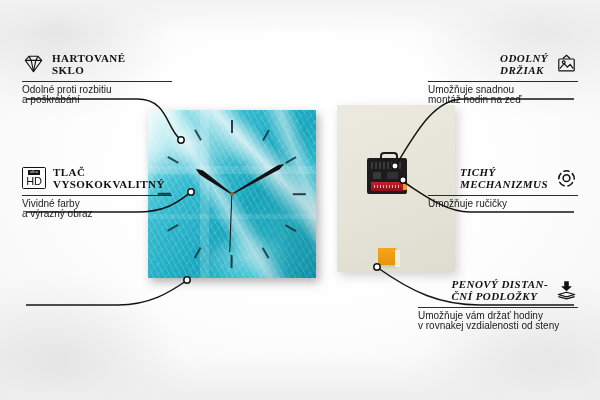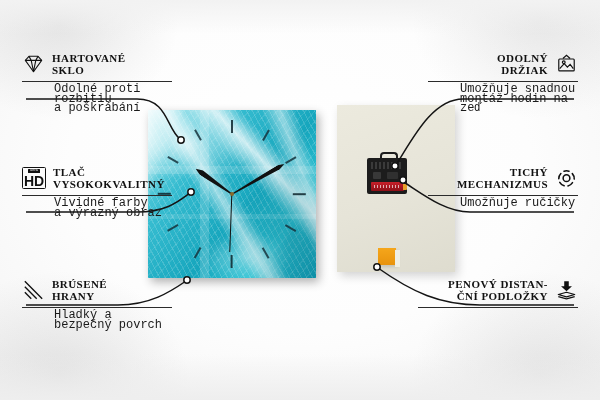--- a/index.html
+++ b/index.html
@@ -27,34 +27,34 @@
   
   #wires{position:absolute;left:0;top:0;width:600px;height:400px;}
 
   
   .feat{position:absolute;width:150px;}
   .feat .head{display:flex;align-items:center;gap:7px;}
   .feat.right .head{flex-direction:row-reverse;}
   .ttl{font-family:"Liberation Serif",serif;font-weight:700;
        font-size:11px;line-height:12.4px;letter-spacing:.45px;
        color:#111;text-transform:uppercase;}
-  .feat.right .ttl{text-align:right;}
+  .feat.right .ttl{text-align:left;font-style:italic;}
   .rule{height:1px;background:#2b2b2b;margin:4px 0 3.5px 0;}
-  .desc{font-family:Liberation Mono, monospace;font-size:12px;
-        line-height:9.4px;color:#1a1a1a;margin-left:32px;}
+  .desc{font-family:Liberation Sans, sans-serif;font-size:10px;
+        line-height:9.4px;color:#1a1a1a;}
   .feat.right .desc{text-align:left;}
   .ico{width:23px;height:20px;flex:0 0 auto;display:block;}
 
   
   .hdbox{width:22px;height:20px;border:1.2px solid #111;border-radius:1.5px;
          display:flex;flex-direction:column;align-items:center;justify-content:center;
          font-family:"Liberation Sans",sans-serif;color:#111;line-height:1;}
   .hdbox .u{font-size:3.6px;letter-spacing:.2px;background:#111;color:#fff;
             padding:.6px 1.6px;border-radius:.5px;margin-bottom:.8px;}
-  .hdbox .h{font-size:14px;font-weight:700;letter-spacing:-.2px;}
+  .hdbox .h{font-size:11px;font-weight:400;letter-spacing:-.2px;}
 
   
   #clock{position:absolute;left:148px;top:110px;width:168px;height:168px;
          overflow:hidden;background:#2fb6c8;
          box-shadow:3px 4px 9px rgba(0,0,0,.30);}
   .cbg{position:absolute;inset:0;}
   .f1{background:linear-gradient(128deg,#8fe3ec 0%,#36bcd0 30%,#16a6bd 58%,#2ec3d4 78%,#0e93ab 100%);}
   .f2{background:
       linear-gradient(112deg, rgba(255,255,255,.85) 0%, rgba(255,255,255,0) 16%),
       linear-gradient(58deg, rgba(255,255,255,0) 38%, rgba(255,255,255,.55) 45%, rgba(255,255,255,0) 52%),
@@ -242,40 +242,20 @@
         <div class="ttl">VYSOKOKVALITNÝ</div>
       </div>
     </div>
     <div class="rule"></div>
     <div class="desc">
       <div>Vividné farby</div>
       <div>a výrazný obraz</div>
     </div>
   </div>
 
-  <div class="feat left" style="left:22px;top:278px;">
-    <div class="head">
-      <svg class="ico" viewBox="0 0 24 22">
-        <g stroke="#111" stroke-width="1.5" stroke-linecap="square">
-          <path d="M3,2 L21,20"></path>
-            <path d="M3,8 L15,20"></path>
-            <path d="M3,14 L9,20"></path>
-        </g>
-      </svg>
-      <div>
-        <div class="ttl">BRÚSENÉ</div>
-        <div class="ttl">HRANY</div>
-      </div>
-    </div>
-    <div class="rule"></div>
-    <div class="desc">
-      <div>Hladký a bezpečný povrch</div>
-      <div></div>
-    </div>
-  </div>
 
   <div class="feat right" style="left:428px;top:52px;">
     <div class="head">
       <svg class="ico" viewBox="0 0 24 22">
         <g fill="none" stroke="#111" stroke-width="1.3">
           <path d="M8,5 L12,1.5 L16,5"></path>
           <rect x="3.5" y="5.5" width="17" height="13" rx="1"></rect>
           <path d="M4.5,16 L9.5,10.5 L13,14.5 L16,11.5 L19.5,16"></path>
           <circle cx="9" cy="9" r="1.5"></circle>
         </g>
@@ -323,15 +303,19 @@
           <path d="M12,13.5 L21,16 L12,18.6 L3,16 Z"></path>
           <path d="M3,18.3 L12,20.8 L21,18.3"></path>
         </g>
       </svg>
       <div>
         <div class="ttl">PENOVÝ DISTAN-</div>
         <div class="ttl">ČNÍ PODLOŽKY</div>
       </div>
     </div>
     <div class="rule"></div>
+    <div class="desc">
+      <div>Umožňuje vám držať hodiny</div>
+      <div>v rovnakej vzdialenosti od steny</div>
+    </div>
   </div>
 
 </div>
 
 </body></html>

